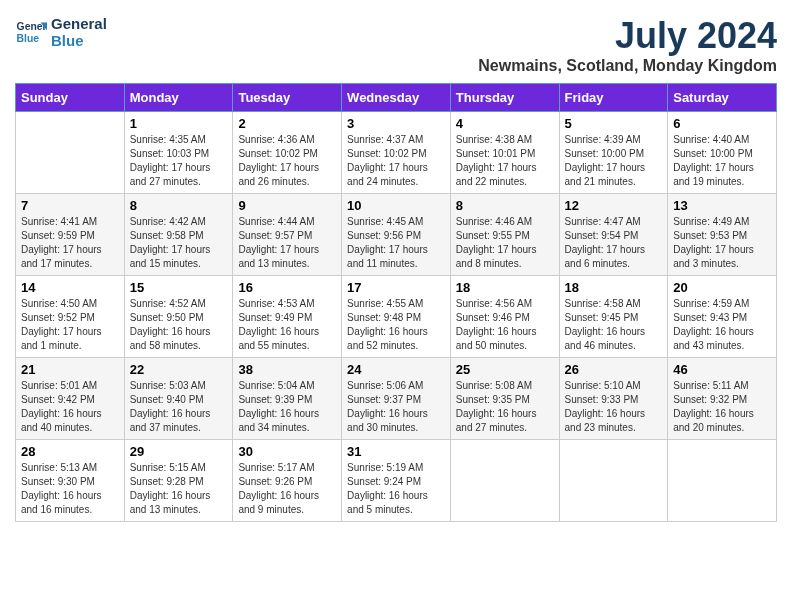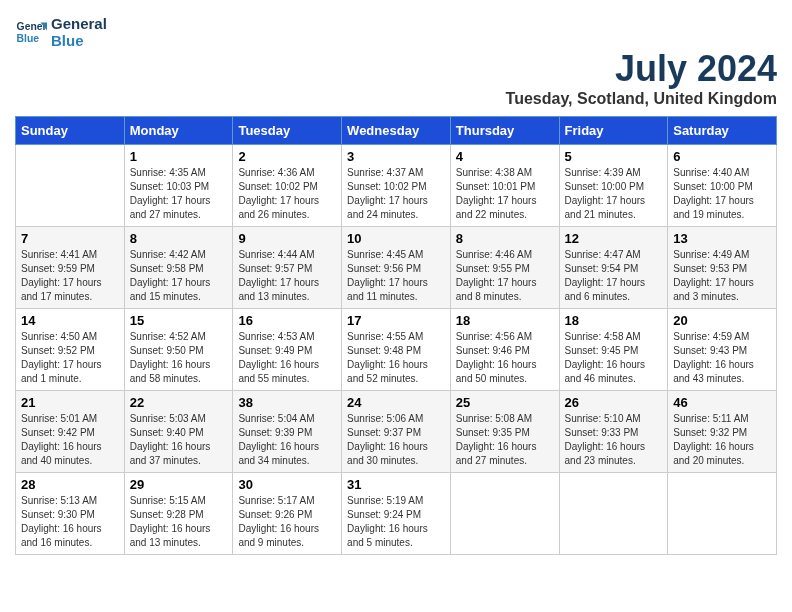--- a/index.html
+++ b/index.html
@@ -20,39 +20,38 @@
       display: flex;
       align-items: center;
       gap: 4px;
     }
     .logo-icon {
       width: 32px;
       height: 32px;
     }
     .title-section {
       text-align: right;
-      margin-top: 33px;
     }
     .month-title {
       font-size: 36px;
       font-weight: bold;
       color: #1a3a5c;
     }
     .location {
       font-size: 16px;
       color: #333;
       font-weight: bold;
     }
     table {
       width: 100%;
       border-collapse: collapse;
       font-size: 11px;
     }
     thead tr th {
-      background-color: #1d4ed8;
+      background-color: #6d28d9;
       color: #fff;
       text-align: left;
       padding: 6px 5px;
       font-size: 13px;
       font-weight: bold;
       border: 1px solid #5a9ad0;
     }
     tbody tr td {
       border: 1px solid #ccc;
       padding: 4px 5px;
@@ -89,21 +88,21 @@
       <text x="2" y="32" font-size="13" font-weight="bold" fill="#2980b9" font-family="Arial">Blue</text>
       <polygon points="32,8 40,8 40,18" fill="#2980b9"></polygon>
     </svg>
     <div>
       <div style="font-size:15px;font-weight:bold;color:#1a3a5c;">General</div>
       <div style="font-size:15px;font-weight:bold;color:#2980b9;">Blue</div>
     </div>
   </div>
   <div class="title-section">
     <div class="month-title">July 2024</div>
-    <div class="location">Tuesday, Scotland, United Kingdom</div>
+    <div class="location">Newmains, Scotland, Monday Kingdom</div>
   </div>
 </div>
 
 <table>
   <thead>
     <tr>
     <th>Sunday</th>
         <th>Monday</th>
         <th>Tuesday</th>
         <th>Wednesday</th>

